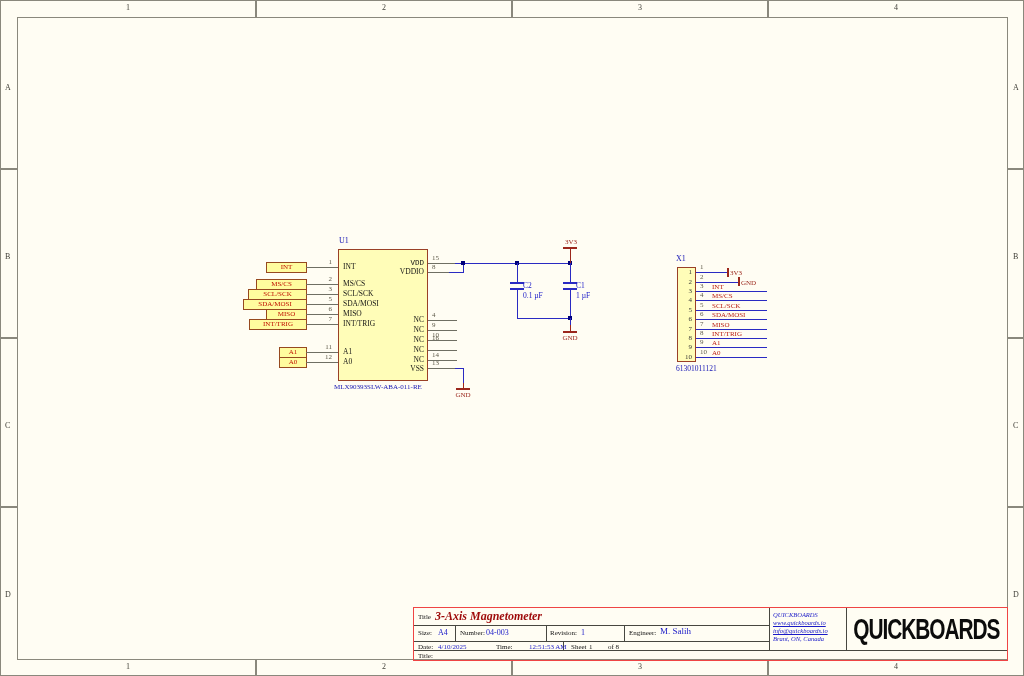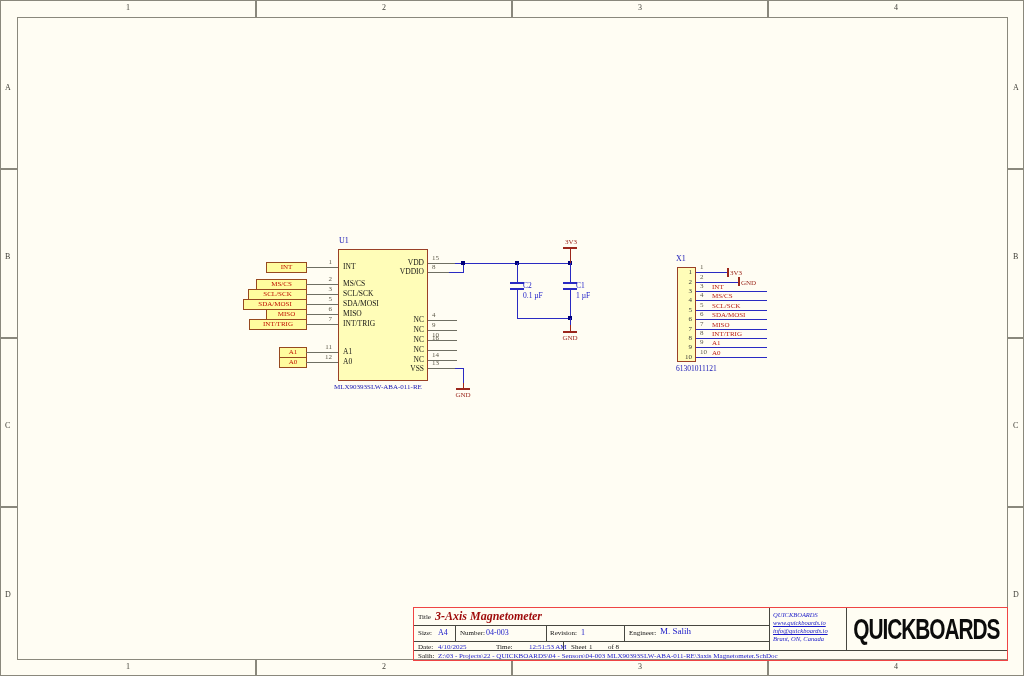--- a/index.html
+++ b/index.html
@@ -107,21 +107,21 @@
 
   <div class="pname" style="left:343px;top:263px;">INT</div>
   <div class="pname" style="left:343px;top:280px;">MS/CS</div>
   <div class="pname" style="left:343px;top:290px;">SCL/SCK</div>
   <div class="pname" style="left:343px;top:300px;">SDA/MOSI</div>
   <div class="pname" style="left:343px;top:310px;">MISO</div>
   <div class="pname" style="left:343px;top:320px;">INT/TRIG</div>
   <div class="pname" style="left:343px;top:348px;">A1</div>
   <div class="pname" style="left:343px;top:358px;">A0</div>
 
-  <div class="pname" style="left:380px;top:259px;width:44px;text-align:right;">VDD</div>
+  <div class="pname" style="left:380px;top:259px;width:44px;text-align:right;font-family:Liberation Mono, monospace;">VDD</div>
   <div class="pname" style="left:380px;top:268px;width:44px;text-align:right;">VDDIO</div>
   <div class="pname" style="left:380px;top:316px;width:44px;text-align:right;">NC</div>
   <div class="pname" style="left:380px;top:326px;width:44px;text-align:right;">NC</div>
   <div class="pname" style="left:380px;top:336px;width:44px;text-align:right;">NC</div>
   <div class="pname" style="left:380px;top:346px;width:44px;text-align:right;">NC</div>
   <div class="pname" style="left:380px;top:356px;width:44px;text-align:right;">NC</div>
   <div class="pname" style="left:380px;top:365px;width:44px;text-align:right;">VSS</div>
 
   <div class="pin" style="left:428px;top:263px;width:27px;"></div>
   <div class="pin" style="left:428px;top:272px;width:21px;"></div>
@@ -255,22 +255,21 @@
     <div class="tbv" style="left:246px;top:19px;font-size:9px;">M. Salih</div>
 
     <div class="tbl" style="left:4px;top:35px;">Date:</div>
     <div class="tbv" style="left:24px;top:35px;font-size:7px;">4/10/2025</div>
     <div class="tbl" style="left:82px;top:35px;">Time:</div>
     <div class="tbv" style="left:115px;top:35px;font-size:7px;">12:51:53 AM</div>
     <div class="tbl" style="left:157px;top:35px;text-align:right;">Sheet</div>
     <div class="tbl" style="left:175px;top:35px;">1</div>
     <div class="tbl" style="left:194px;top:35px;">of 8</div>
 
-    <div class="tbl" style="left:4px;top:44px;">Salih:</div>
-    <div class="tbv" style="left:24px;top:44px;font-size:7px;">Z:\03 - Projects\22 - QUICKBOARDS\04 - Sensors\04-003 MLX90393SLW-ABA-011-RE\3axis Magnetometer.SchDoc</div>
+    <div class="tbl" style="left:4px;top:44px;">Title:</div>
 
     <div class="co" style="left:359px;top:3px;">QUICKBOARDS</div>
     <div class="co" style="left:359px;top:11px;text-decoration:underline;">www.quickboards.io</div>
     <div class="co" style="left:359px;top:19px;text-decoration:underline;">info@quickboards.io</div>
     <div class="co" style="left:359px;top:27px;">Brant, ON, Canada</div>
 
     <div id="logo-box">
       <span id="logo">QUICKBOARDS</span>
     </div>
   </div>

